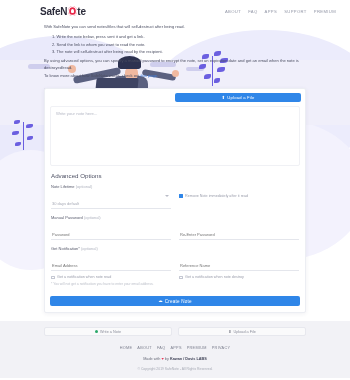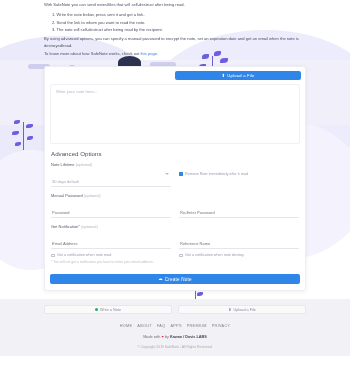--- a/index.html
+++ b/index.html
@@ -156,20 +156,34 @@
 <body>
 
 <div class="page">
 
   <div class="blob blob-a"></div>
   <div class="blob blob-b"></div>
   <div class="blob blob-c"></div>
   <div class="blob blob-d"></div>
   <div class="herobase"></div>
 
+  <div class="header">
+    <div class="logo">
+      <span class="logo-text">SafeN</span>
+      <span class="logo-mark"></span>
+      <span class="logo-text">te</span>
+    </div>
+    <div class="nav">
+      <a href="#">ABOUT</a>
+      <a href="#">FAQ</a>
+      <a href="#">APPS</a>
+      <a href="#">SUPPORT</a>
+      <a href="#">PREMIUM</a>
+    </div>
+  </div>
 
   <div class="hero-text">
     <div class="hero-lead">With SafeNote you can send notes/files that will self-destruct after being read.</div>
     <ul class="hero-list">
       <li>1. Write the note below, press sent it and get a link.</li>
       <li>2. Send the link to whom you want to read the note.</li>
       <li>3. The note will self-destruct after being read by the recipient.</li>
     </ul>
     <div class="hero-note">By using advanced options, you can specify a manual password to encrypt the note, set an expiration date and get an email when the note is destroyed/read.</div>
     <div class="hero-more">

